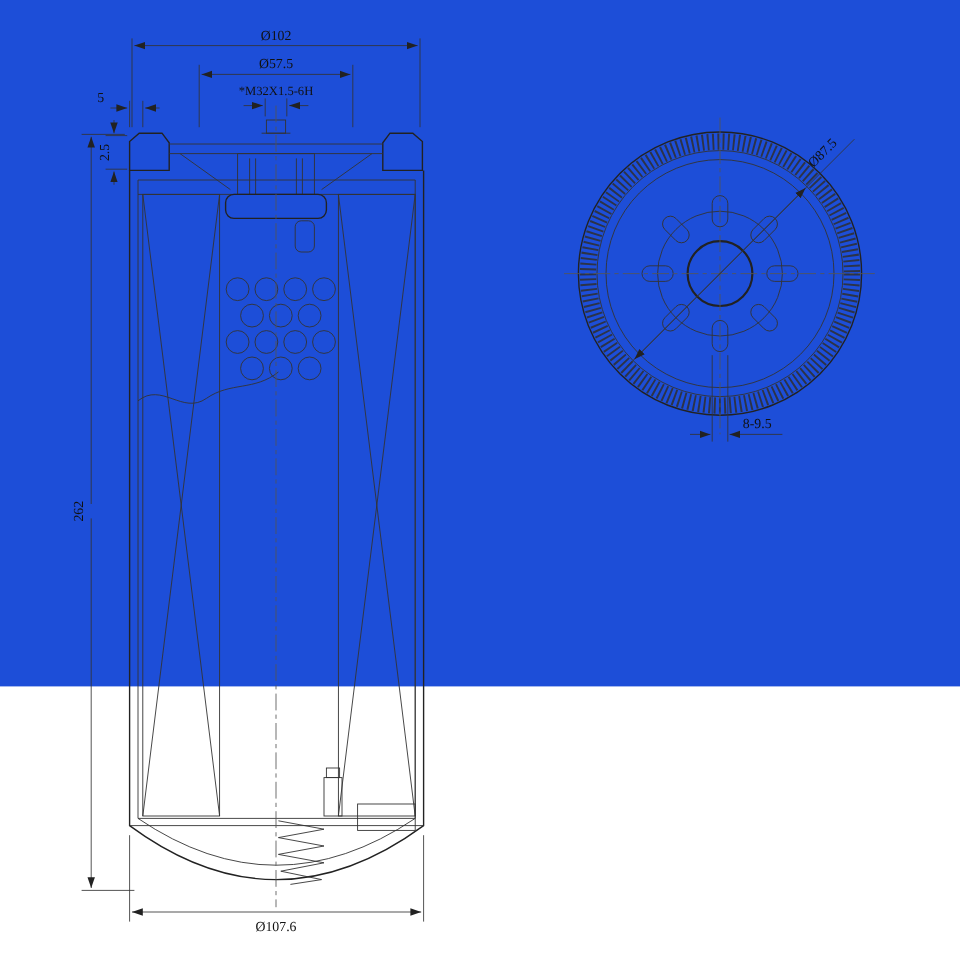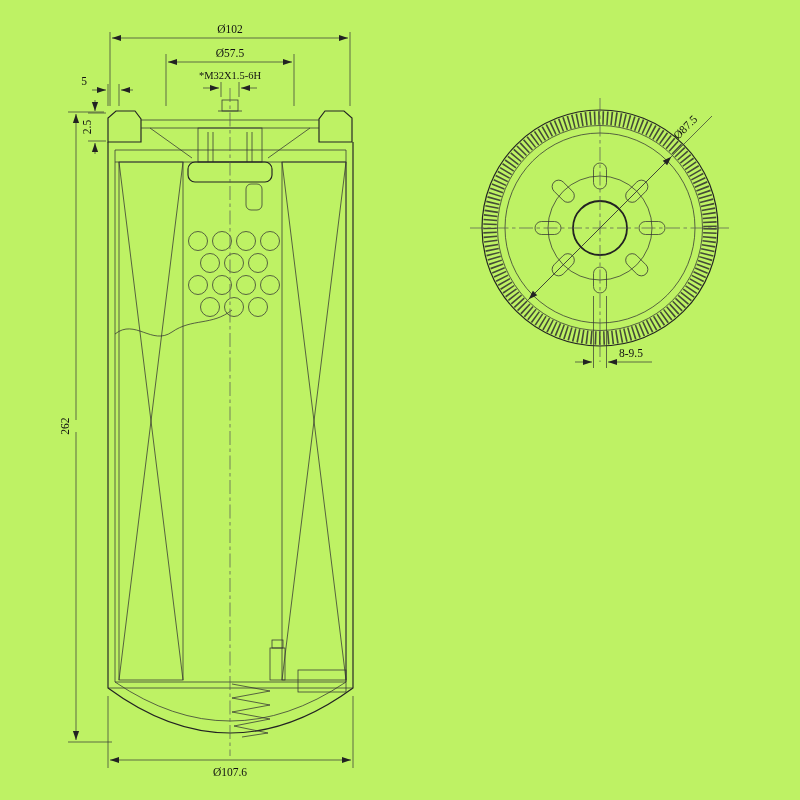--- a/index.html
+++ b/index.html
@@ -1,16 +1,16 @@
 <!DOCTYPE html>
 <html><head>
 <meta charset="utf-8">
 <style>
   html,body{margin:0;padding:0;background:#fff;width:800px;height:800px;overflow:hidden;}
-  .canvas{width:800px;height:800px;background:#bef264;text-align:center;}
+  .canvas{width:800px;height:572px;background:#1d4ed8;text-align:center;}
   svg text{font-family:"Liberation Serif", serif; fill:#111;}
   .t{font-size:11.5px;}
   .ts{font-size:10.5px;}
   .ln{stroke:#222;fill:none;stroke-width:1.15;}
   .thin{stroke:#333;fill:none;stroke-width:0.75;}
   .cl{stroke:#555;stroke-width:0.7;stroke-dasharray:14 3.5 3.5 3.5;fill:none;}
   .dim{stroke:#333;stroke-width:0.7;fill:none;}
 </style>
 </head>
 <body>

